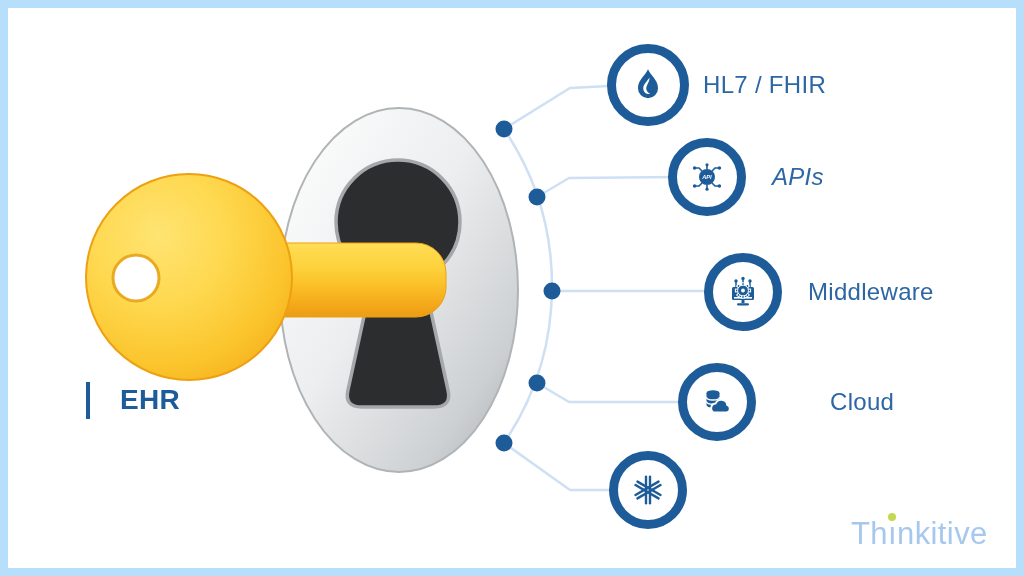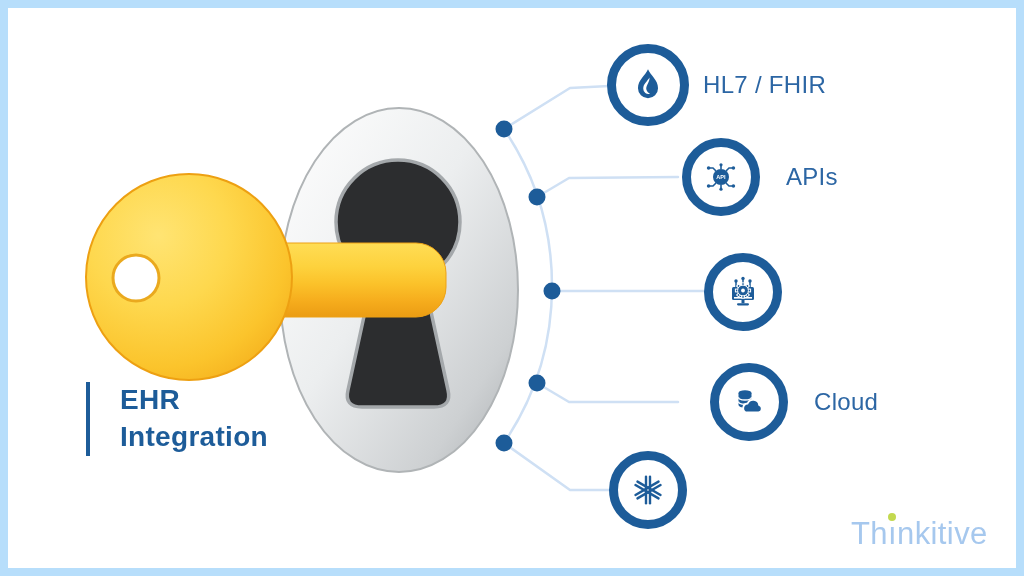--- a/index.html
+++ b/index.html
@@ -106,21 +106,21 @@
   <div class="item" style="left:607px;top:44px;">
     <div class="ring big">
       <svg width="38" height="38" viewBox="0 0 36 36">
         <path fill="#1d5c99" d="M18 3 C15.5 9 8.5 13 8.5 21 a9.5 9.5 0 0 0 19 0 C27.5 13 20.5 9 18 3 Z"></path>
         <path fill="#ffffff" d="M19.5 11 C17.5 14.5 13.5 17 13.5 21.5 a4.9 4.9 0 0 0 6.4 4.7 C16.8 24.6 15.6 22 16.8 19 C17.9 16.3 19.5 14.4 19.5 11 Z"></path>
       </svg>
     </div>
     <span class="item-label gap-sm">HL7 / FHIR</span>
   </div>
 
-  <div class="item" style="left:682px;top:138px;">
+  <div class="item" style="left:668px;top:138px;font-style:italic;">
     <div class="ring std">
       <svg width="36" height="36" viewBox="0 0 36 36">
         <g stroke="#1d5c99" stroke-width="1.6" fill="none">
           <path d="M13 12 L10 9 H6.8"></path>
           <path d="M23 12 L26 9 H29.2"></path>
           <path d="M13 24 L10 27 H6.8"></path>
           <path d="M23 24 L26 27 H29.2"></path>
           <path d="M18 10 V7"></path>
           <path d="M18 26 V29"></path>
         </g>
@@ -165,23 +165,24 @@
             <rect x="-1.4" y="-7.6" width="2.8" height="3" transform="rotate(180)"></rect>
             <rect x="-1.4" y="-7.6" width="2.8" height="3" transform="rotate(225)"></rect>
             <rect x="-1.4" y="-7.6" width="2.8" height="3" transform="rotate(270)"></rect>
             <rect x="-1.4" y="-7.6" width="2.8" height="3" transform="rotate(315)"></rect>
             <circle cx="0" cy="0" r="5.4"></circle>
           </g>
           <circle cx="0" cy="0" r="1.9" fill="#ffffff"></circle>
         </g>
       </svg>
     </div>
-  </div>
-
-  <div class="item" style="left:710px;top:363px;">
+    <span class="item-label gap-md">Middleware</span>
+  </div>
+
+  <div class="item" style="left:678px;top:363px;gap:48px;">
     <div class="ring std">
       <svg width="36" height="36" viewBox="0 0 36 36">
         <g fill="#1d5c99">
           <path d="M7.5 9 V21 a6.5 2.7 0 0 0 13 0 V9 Z"></path>
           <ellipse cx="14" cy="9" rx="6.5" ry="2.7"></ellipse>
         </g>
         <g stroke="#ffffff" stroke-width="1.4" fill="none">
           <path d="M7.5 13.3 a6.5 2.7 0 0 0 13 0"></path>
           <path d="M7.5 17.6 a6.5 2.7 0 0 0 13 0"></path>
         </g>
@@ -207,21 +208,20 @@
             <rect x="-3.2" y="-14.5" width="2.4" height="29" rx="1.2"></rect>
             <rect x="0.8" y="-14.5" width="2.4" height="29" rx="1.2"></rect>
           </g>
         </g>
       </svg>
     </div>
   </div>
 
   <div class="page-title">
     <div>EHR</div>
-    <div>Integration</div>
   </div>
 
   <div class="brand">
     <span>Th</span><span class="i-wrap"><span>ı</span><span class="i-dot"></span></span><span>nkitive</span>
   </div>
 
   <div class="frame"></div>
 </div>
 
 </body></html>

